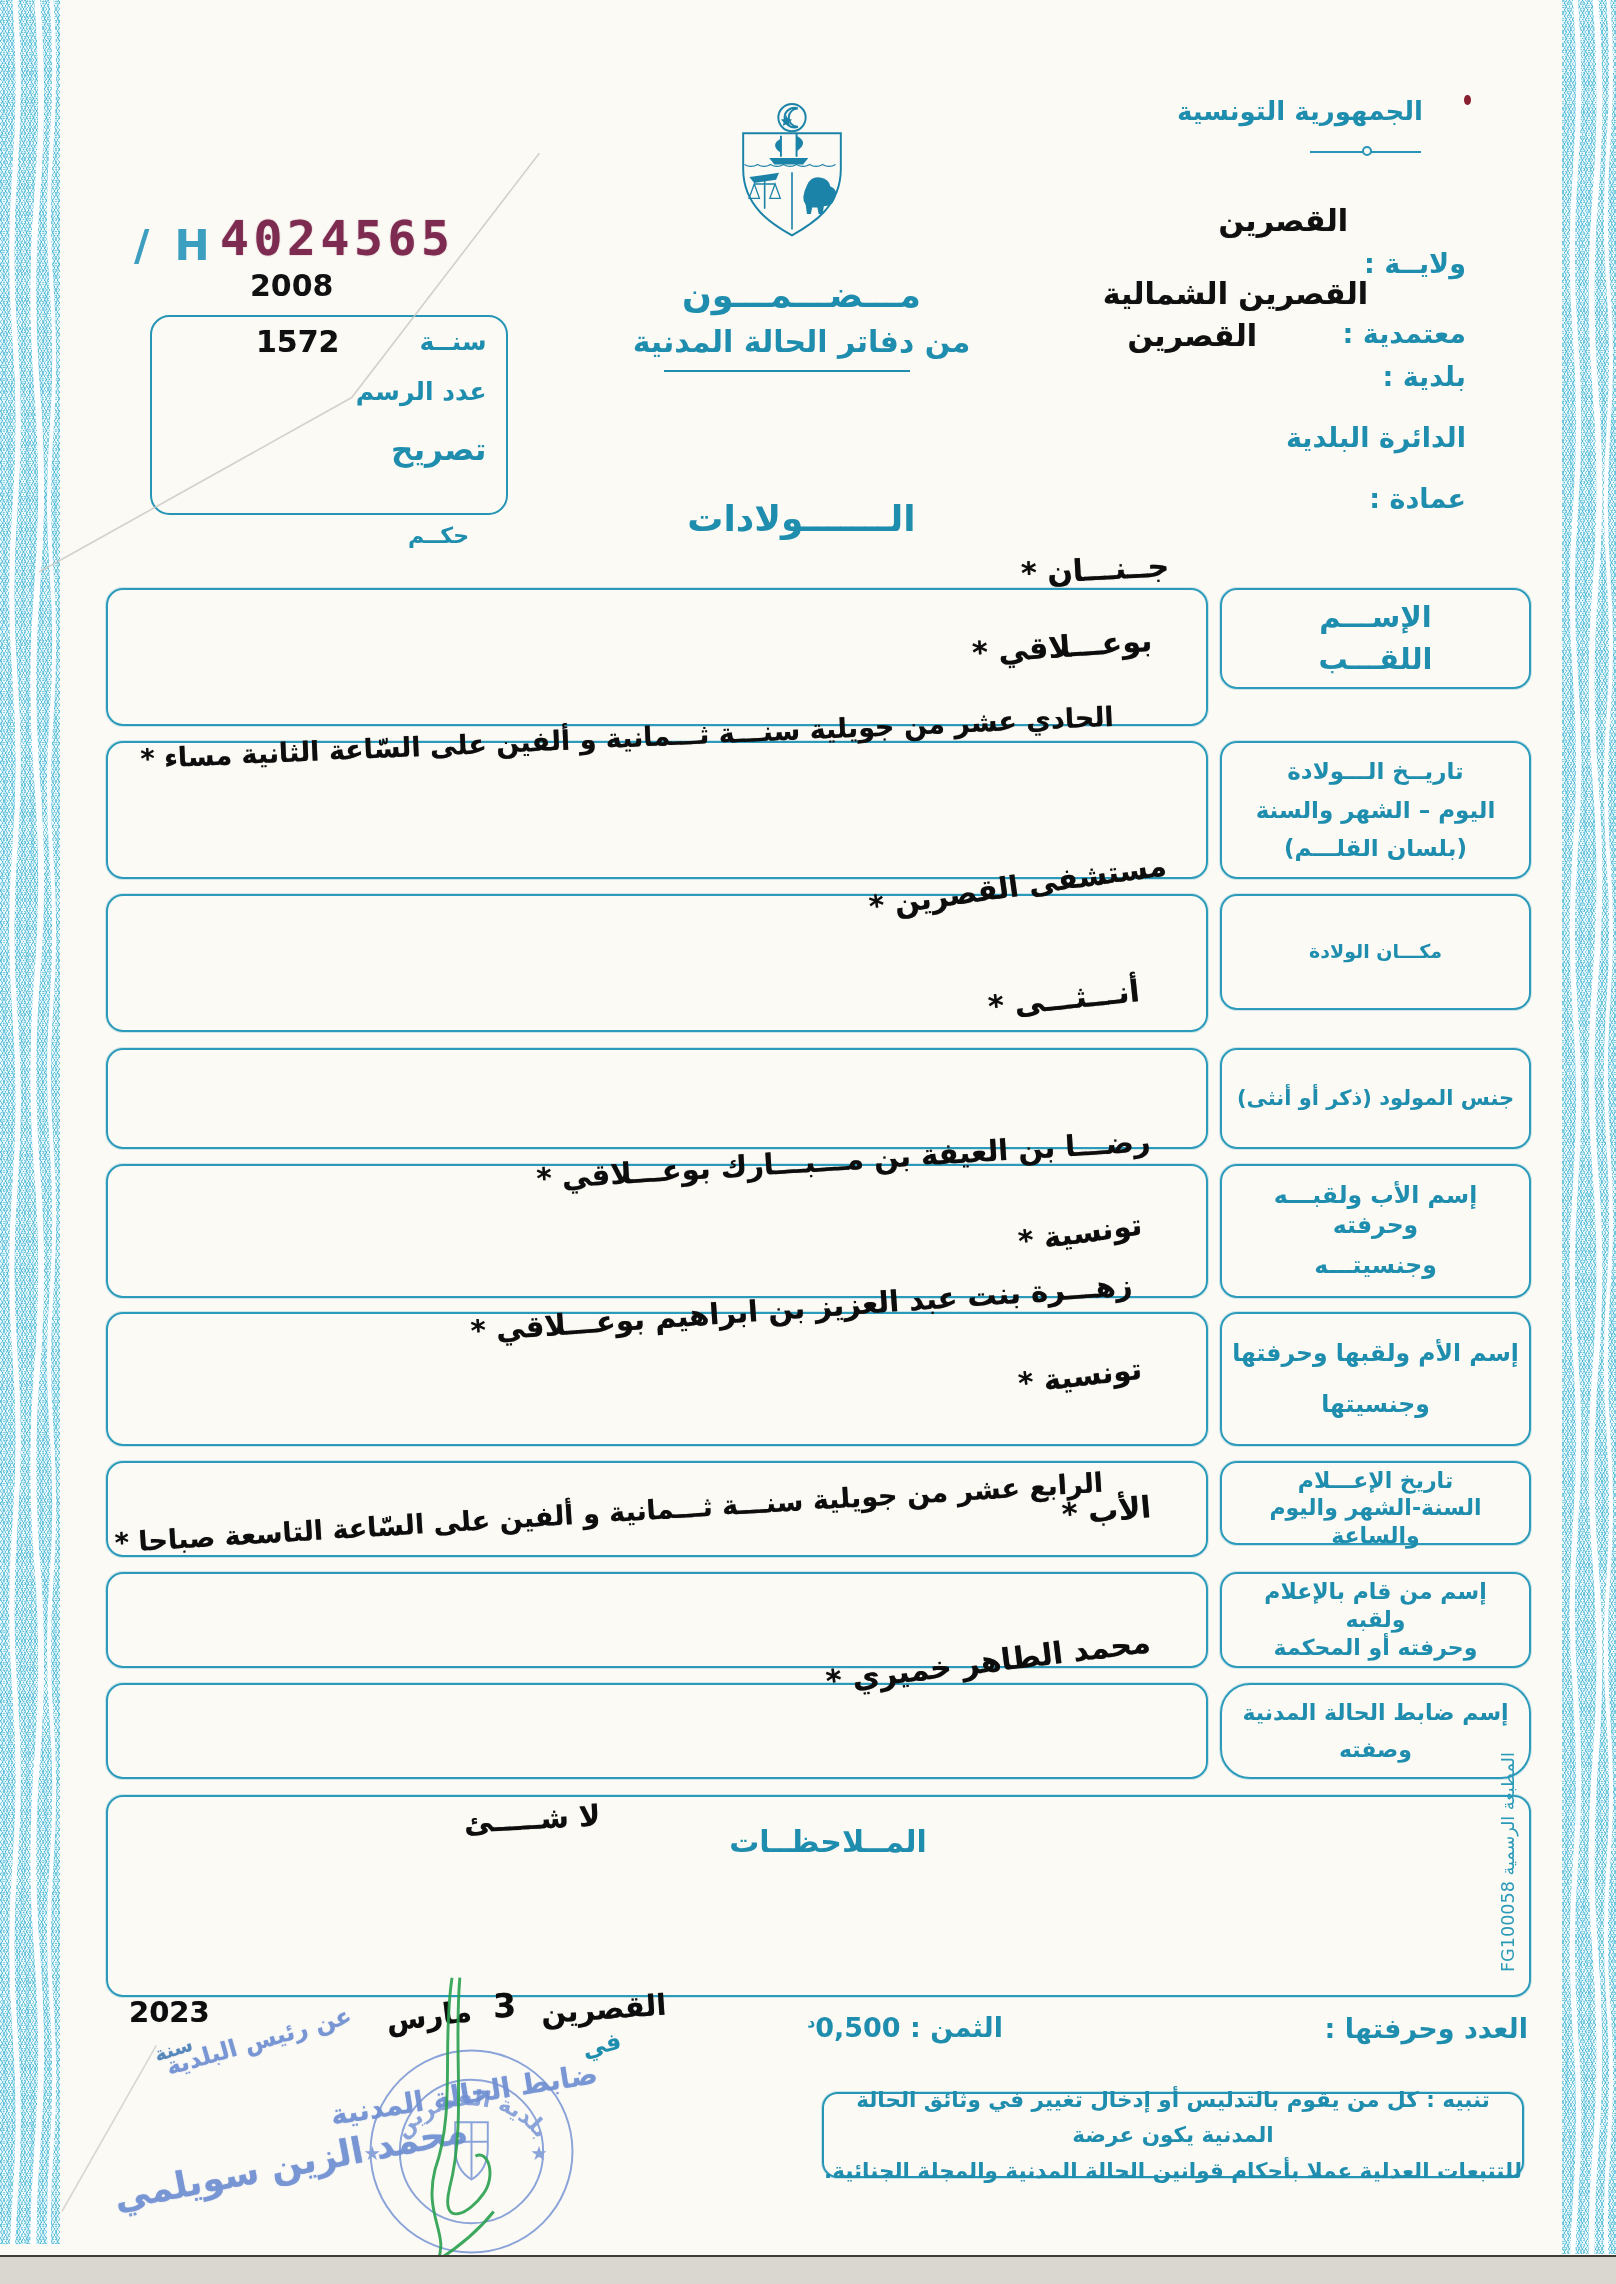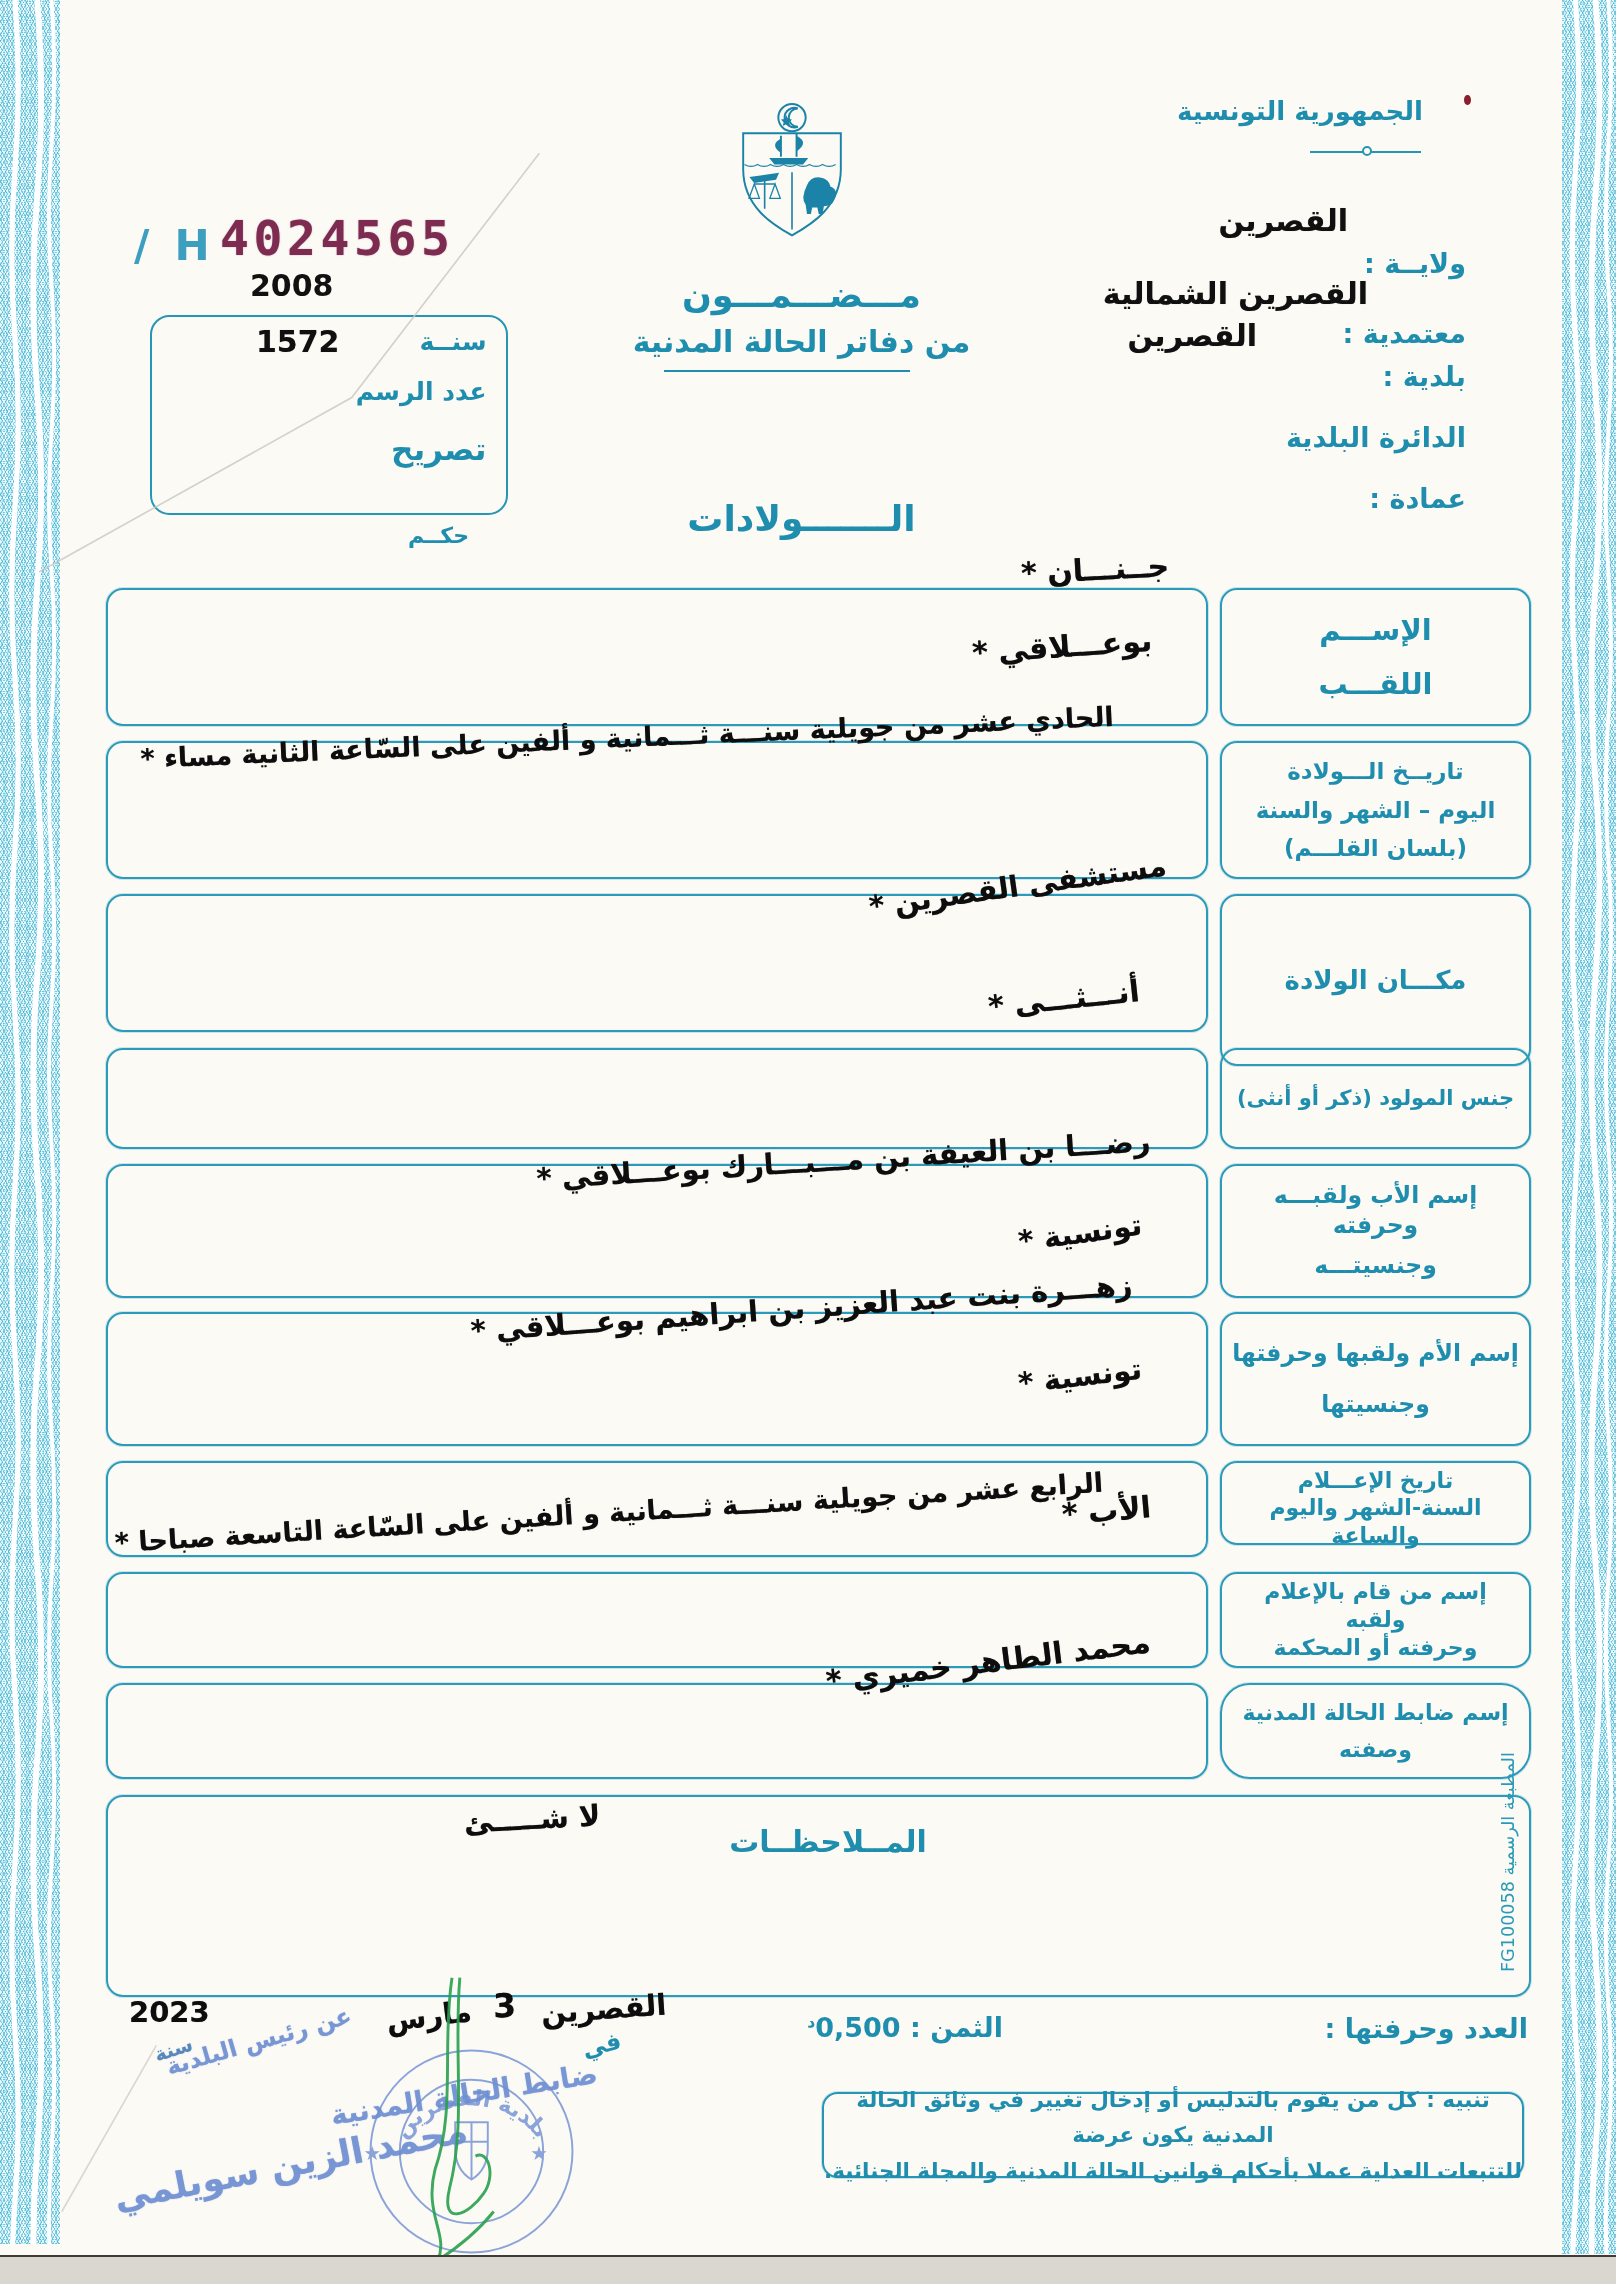--- a/index.html
+++ b/index.html
@@ -171,30 +171,30 @@
   <div class="fbox vcol" style="top:588px;height:138px;"></div>
   <div class="fbox vcol" style="top:741px;height:138px;"></div>
   <div class="fbox vcol" style="top:894px;height:138px;"></div>
   <div class="fbox vcol" style="top:1048px;height:101px;"></div>
   <div class="fbox vcol" style="top:1164px;height:134px;"></div>
   <div class="fbox vcol" style="top:1312px;height:134px;"></div>
   <div class="fbox vcol" style="top:1461px;height:96px;"></div>
   <div class="fbox vcol" style="top:1572px;height:96px;"></div>
   <div class="fbox vcol" style="top:1683px;height:96px;"></div>
 
-  <div class="fbox lcol" style="top:588px;height:138px;font-size:29px;">
+  <div class="fbox lcol" style="top:588px;height:101px;font-size:29px;">
     <div>الإســـم</div>
     <div>اللقـــب</div>
   </div>
   <div class="fbox lcol" style="top:741px;height:138px;font-size:23px;">
     <div>تاريــخ الـــولادة</div>
     <div>اليوم – الشهر والسنة</div>
     <div>(بلسان القلـــم)</div>
   </div>
-  <div class="fbox lcol" style="top:894px;height:172px;font-size:26px;">
+  <div class="fbox lcol" style="top:894px;height:116px;font-size:19px;">
     <div>مكـــان الولادة</div>
   </div>
   <div class="fbox lcol" style="top:1048px;height:101px;font-size:21px;">
     <div>جنس المولود (ذكر أو أنثى)</div>
   </div>
   <div class="fbox lcol" style="top:1164px;height:134px;font-size:23.5px;">
     <div>إسم الأب ولقبـــه وحرفته</div>
     <div>وجنسيتـــه</div>
   </div>
   <div class="fbox lcol" style="top:1312px;height:134px;font-size:23.5px;">

